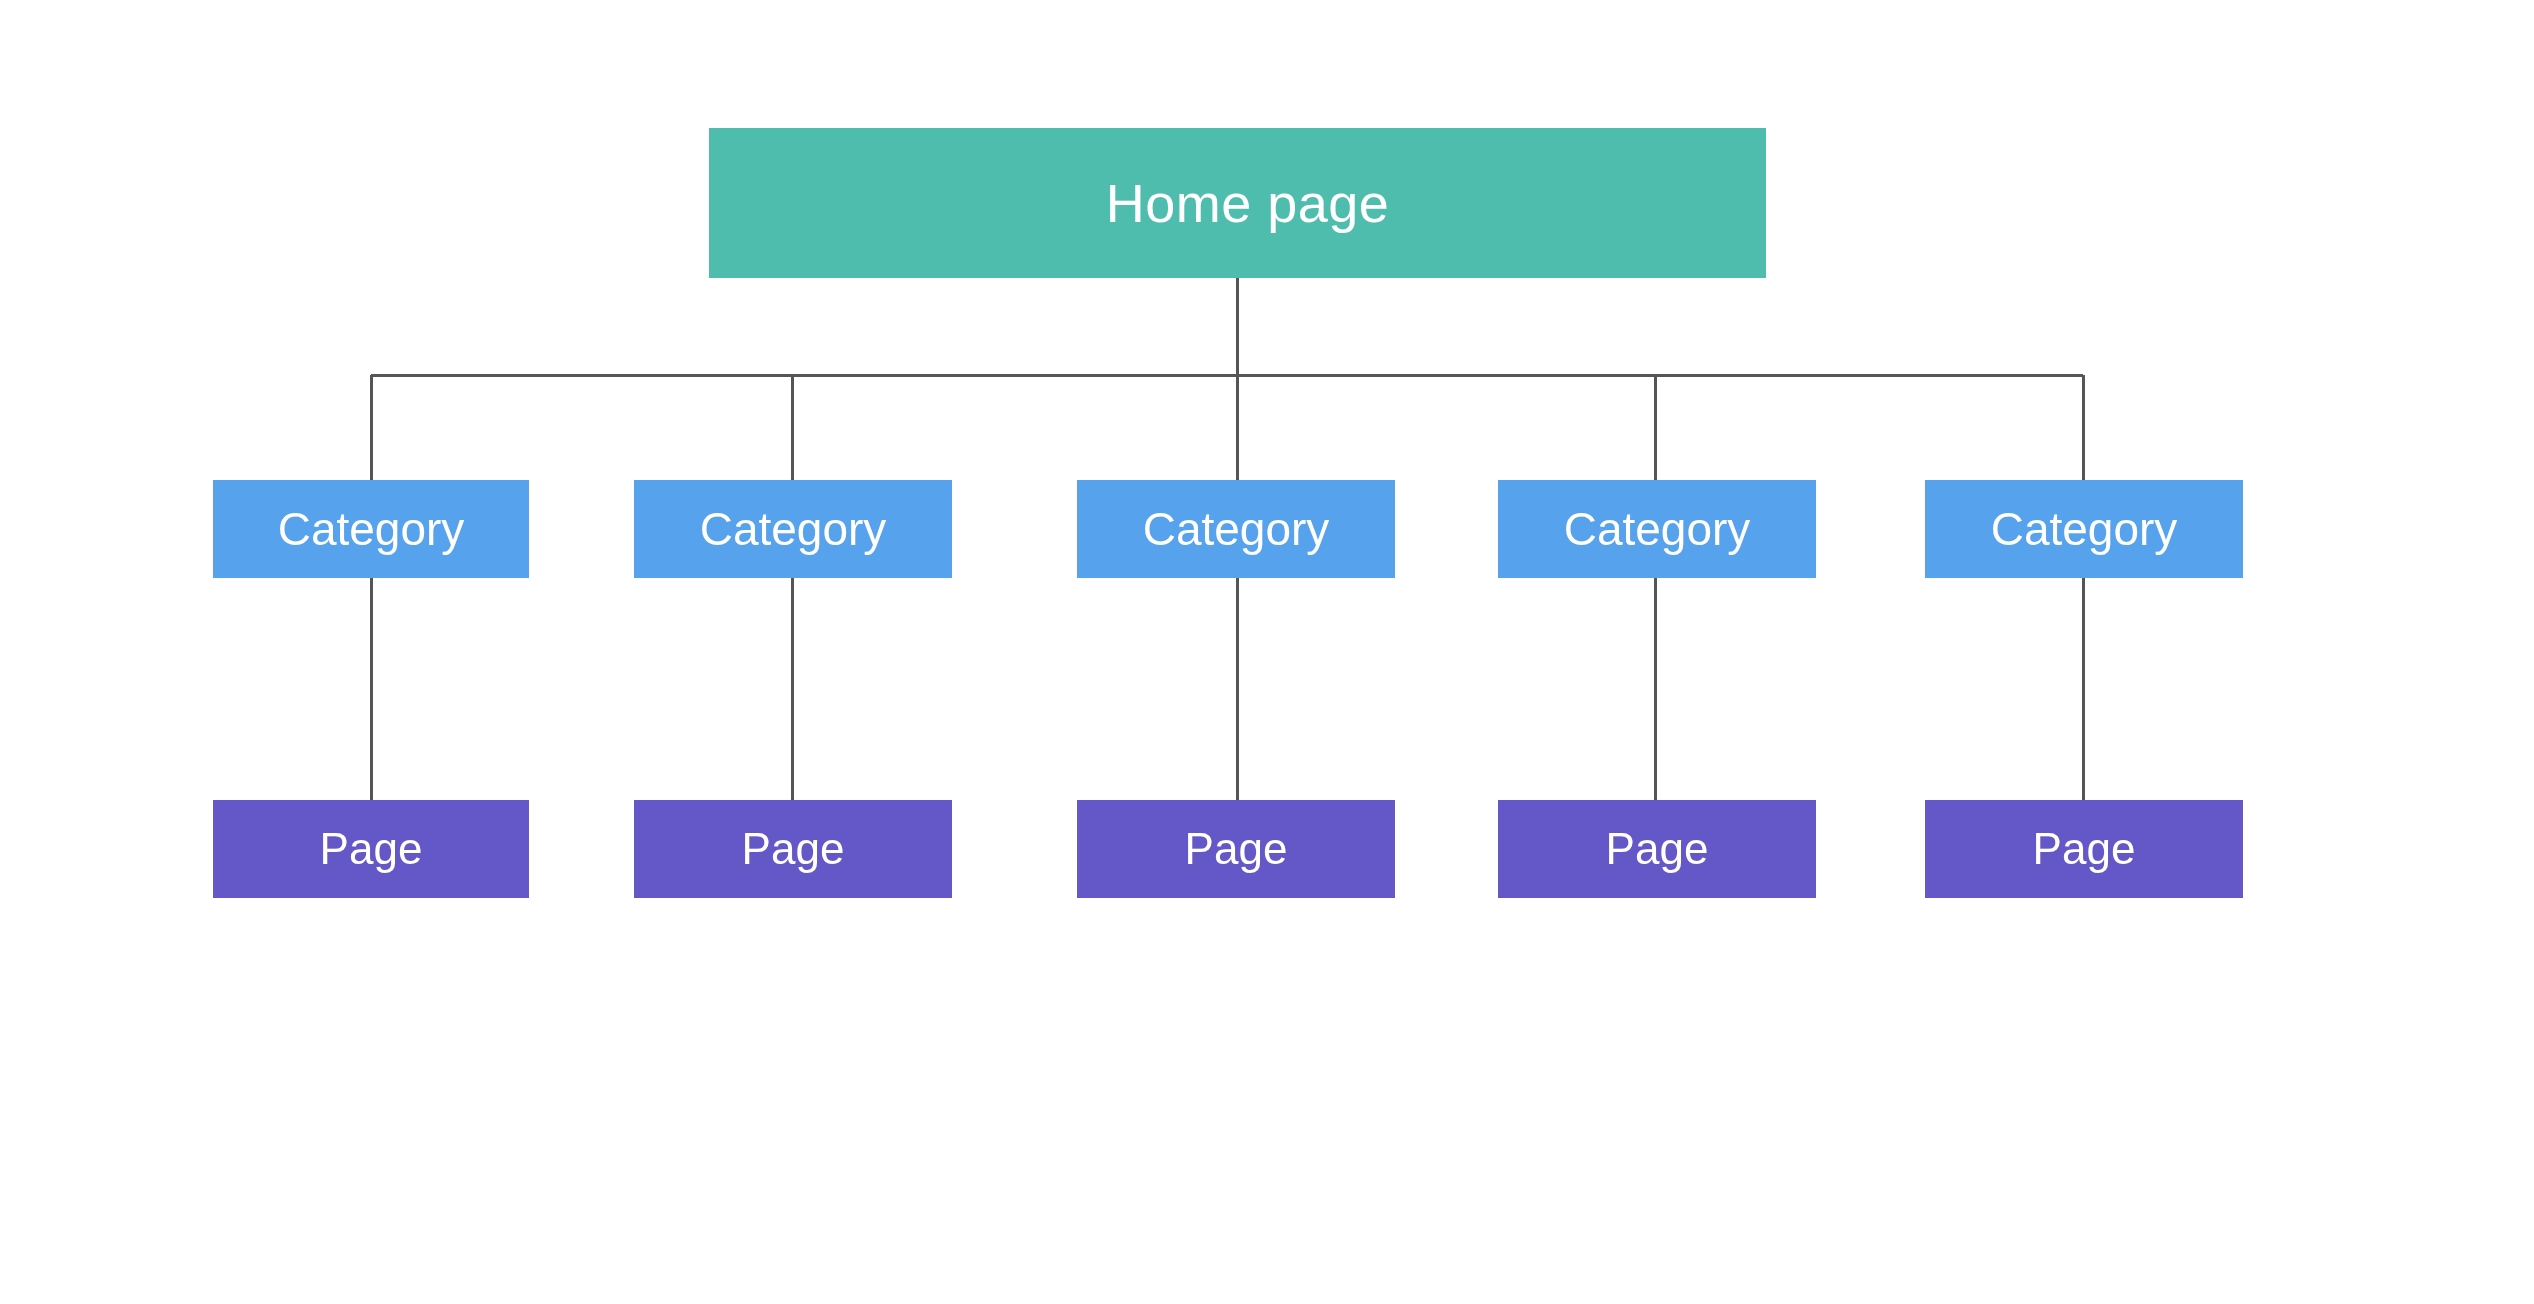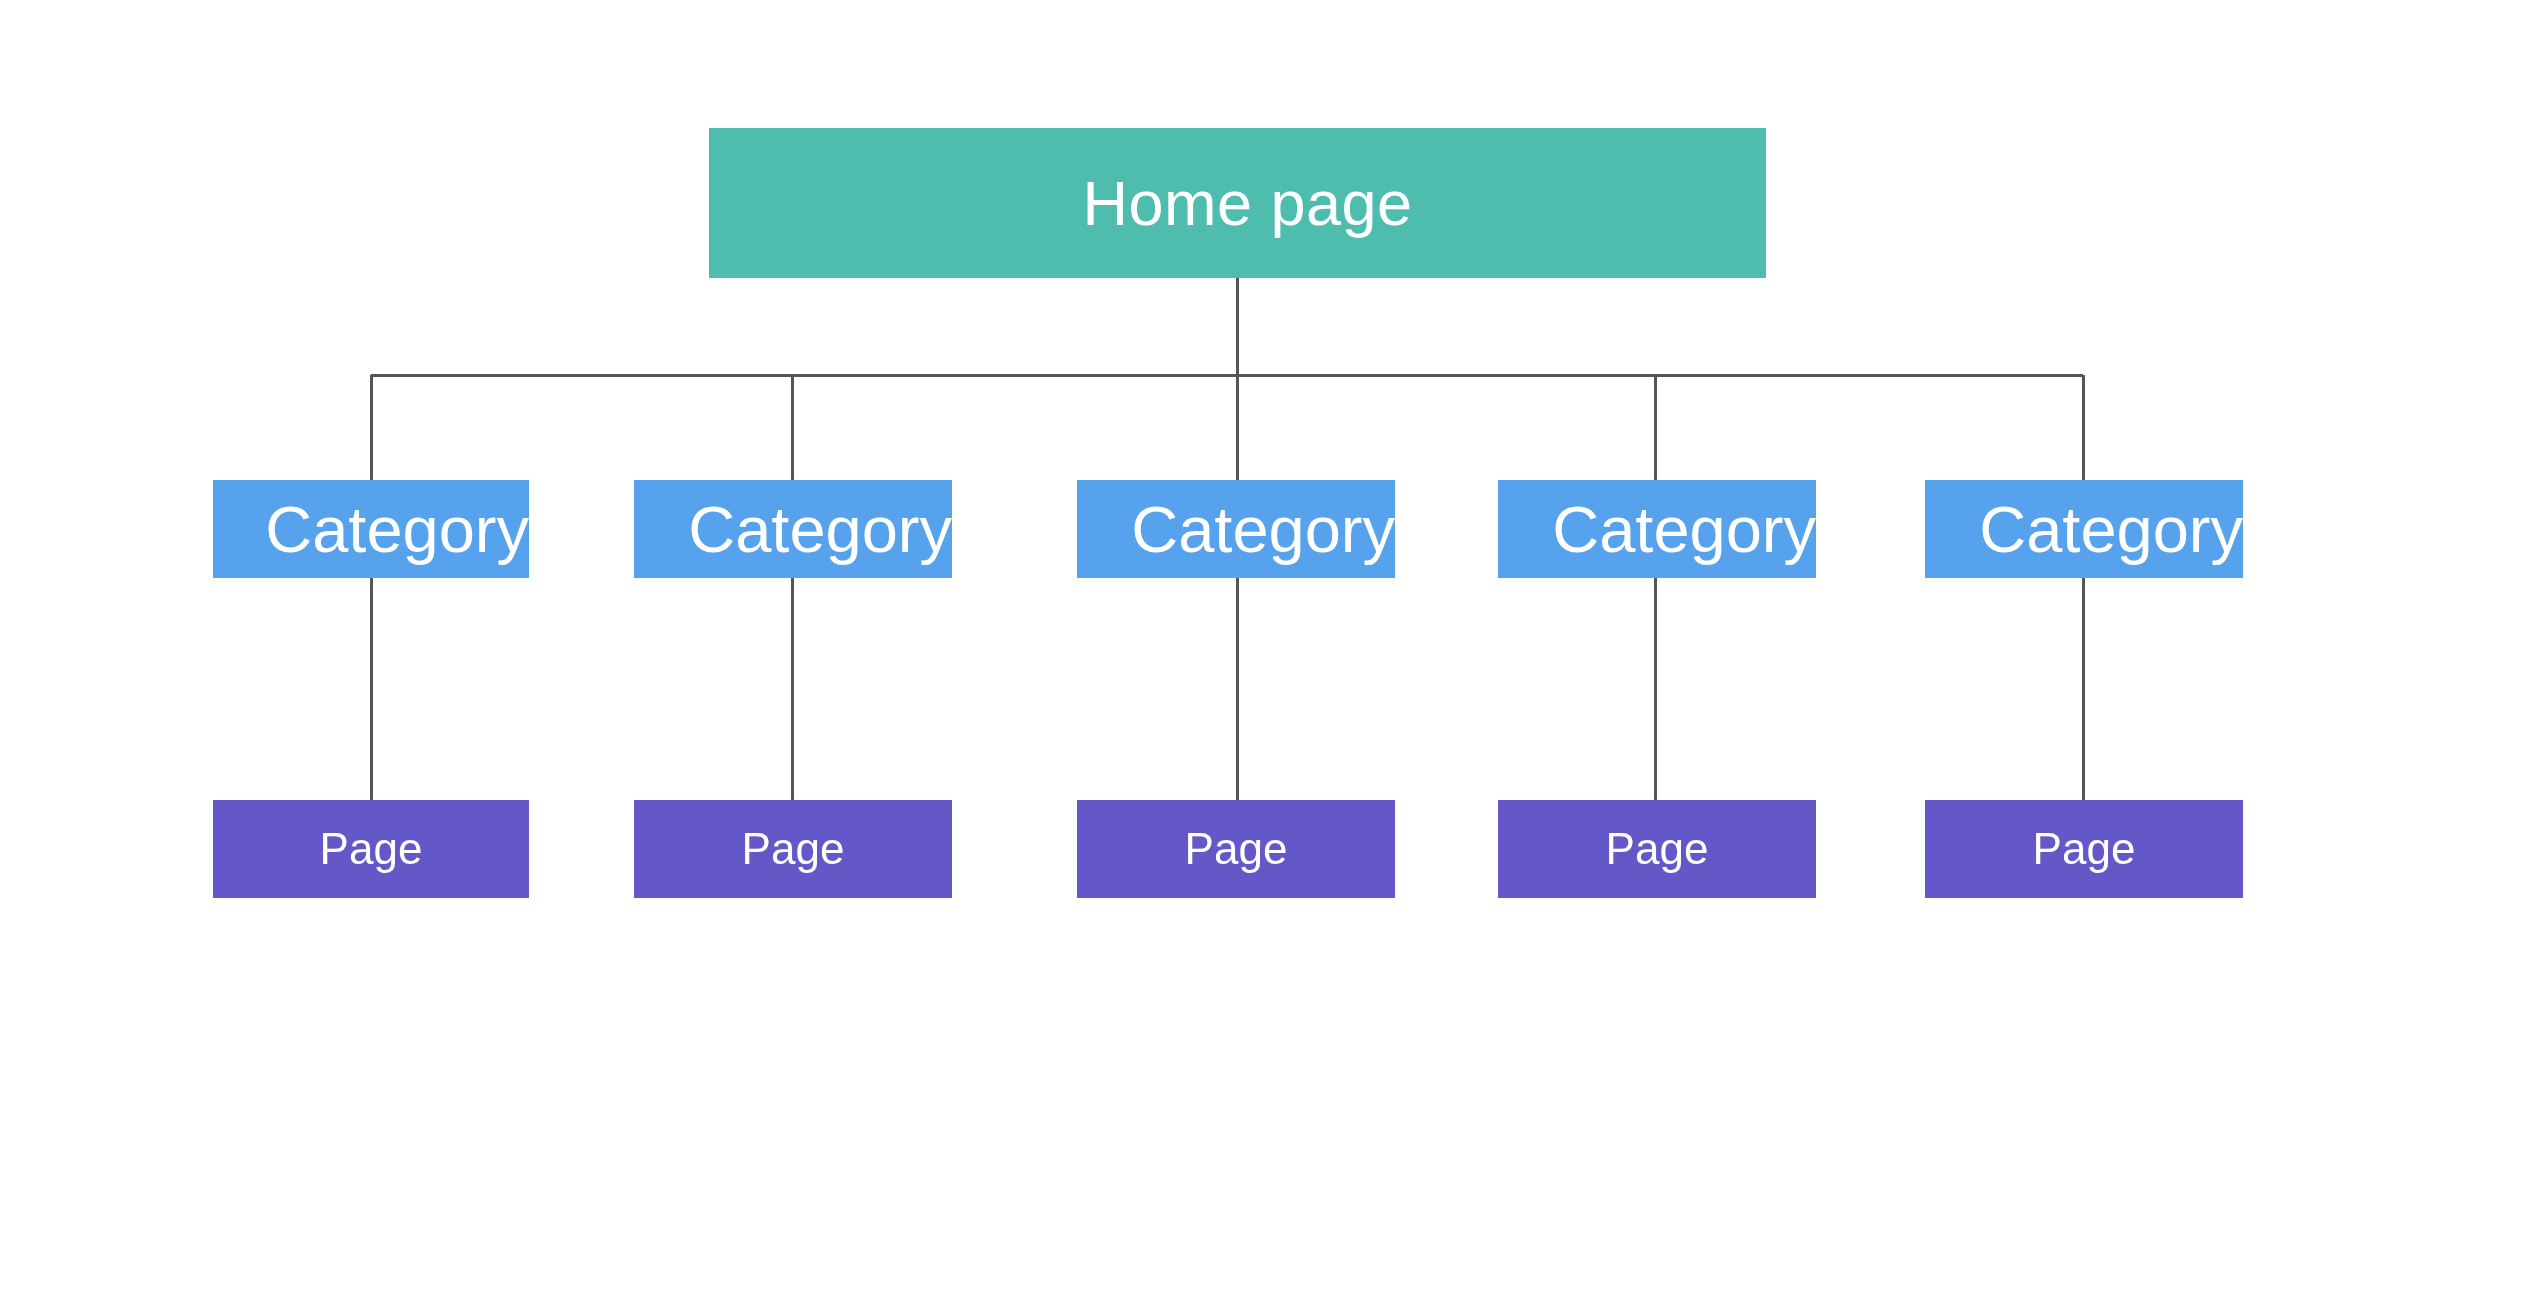--- a/index.html
+++ b/index.html
@@ -37,27 +37,26 @@
     text-align: center;
     line-height: 1;
     white-space: nowrap;
     z-index: 2;
   }
   .node-label {
     display: block;
     color: #ffffff;
   }
   .node-root {
-    font-size: 63px;
+    font-size: 54px;
     letter-spacing: 0.5px;
     padding-left: 20px;
   }
   .node-category {
-    font-size: 65px;
-    justify-content: flex-end;
+    font-size: 46px;
   }
   .node-page {
     font-size: 44px;
   }
 </style>
 </head>
 <body style="background: rgb(255, 255, 255);">
 
 <div id="canvas" style="background: rgb(255, 255, 255);">
 

